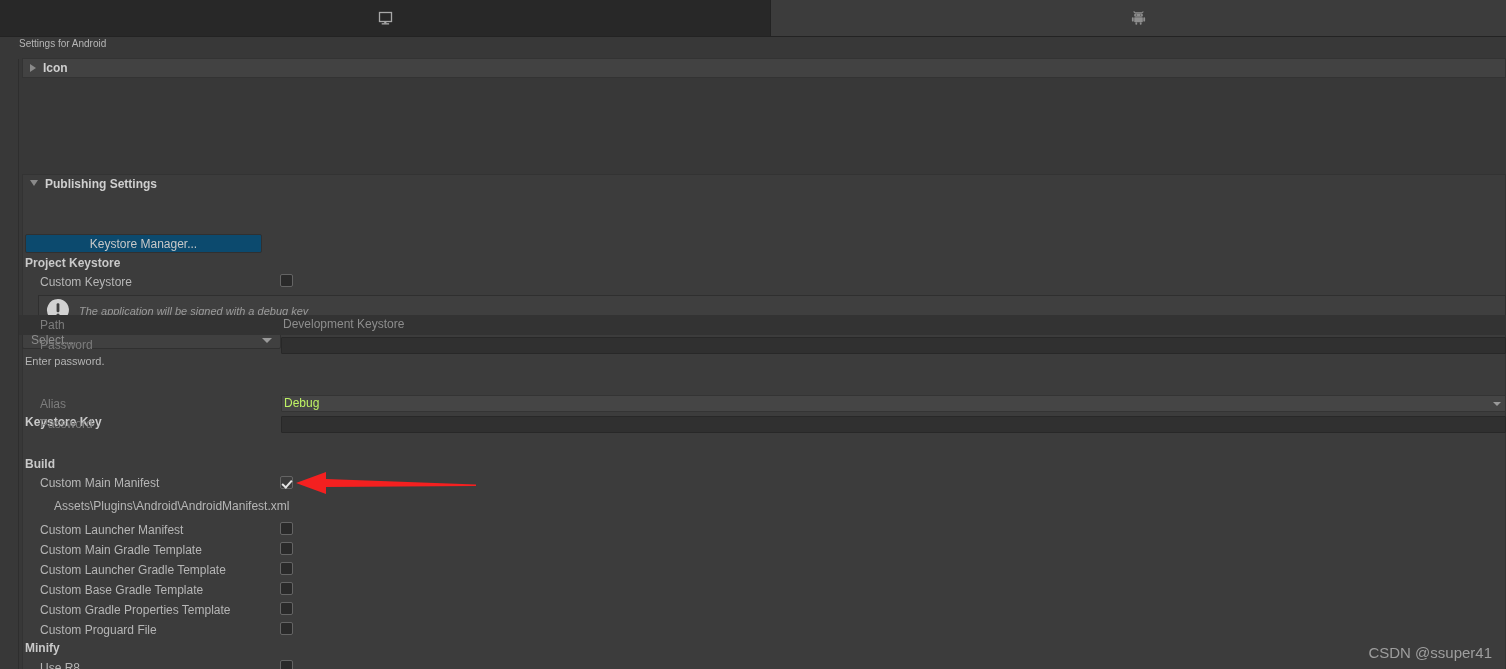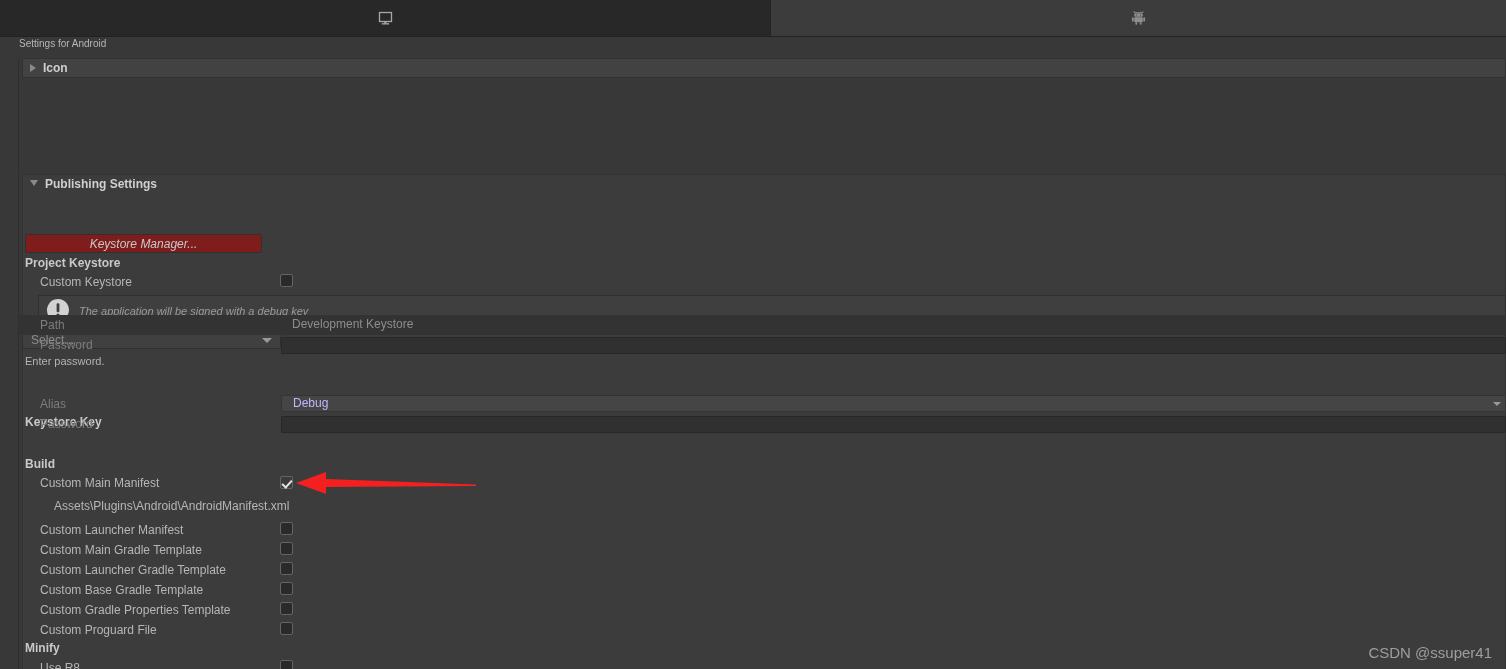--- a/index.html
+++ b/index.html
@@ -71,25 +71,25 @@
 
   
   .row { position: absolute; height: 20px; display: flex; align-items: center; }
   .lbl { color: #b6b6b6; font-size: 12px; }
   .lbl.dim { color: #7d7d7d; }
   .lbl.bold { font-weight: bold; color: #c9c9c9; }
 
   
   .btn {
     position: absolute; left: 25px; top: 197px; width: 237px; height: 19px;
-    background: #7f1d1d;
+    background: #0c4a6e;
     border: 1px solid #303030;
     border-radius: 2px;
     color: #c8c8c8; font-size: 12px;
-    display: flex; align-items: center; justify-content: center; font-style: italic;
+    display: flex; align-items: center; justify-content: center;
   }
 
   
   .cb {
     width: 13px; height: 13px;
     background: #2a2a2a;
     border: 1px solid #646464;
     border-radius: 2px;
     position: relative;
   }
@@ -131,27 +131,27 @@
 
   
   .field {
     position: absolute; left: 281px; width: 1225px; height: 17px;
     background: #303030;
     border: 1px solid #282828;
     border-radius: 1px;
   }
   .field.flat { background: transparent; border: none; }
   .field .ftext {
-    margin-left: 11px; line-height: 15px;
+    margin-left: 2px; line-height: 15px;
     font-size: 12px; color: #8d8d8d;
   }
   .field.alias {
     background: #454545; border: 1px solid #343434;
   }
-  .field.alias .ftext { color: #c4b5fd; }
+  .field.alias .ftext { color: #bef264; }
   .alias-arrow {
     position: absolute; right: 4px; top: 6px;
     width: 0; height: 0;
     border-left: 4px solid transparent;
     border-right: 4px solid transparent;
     border-top: 4px solid #9a9a9a;
   }
 
   
   .band {

